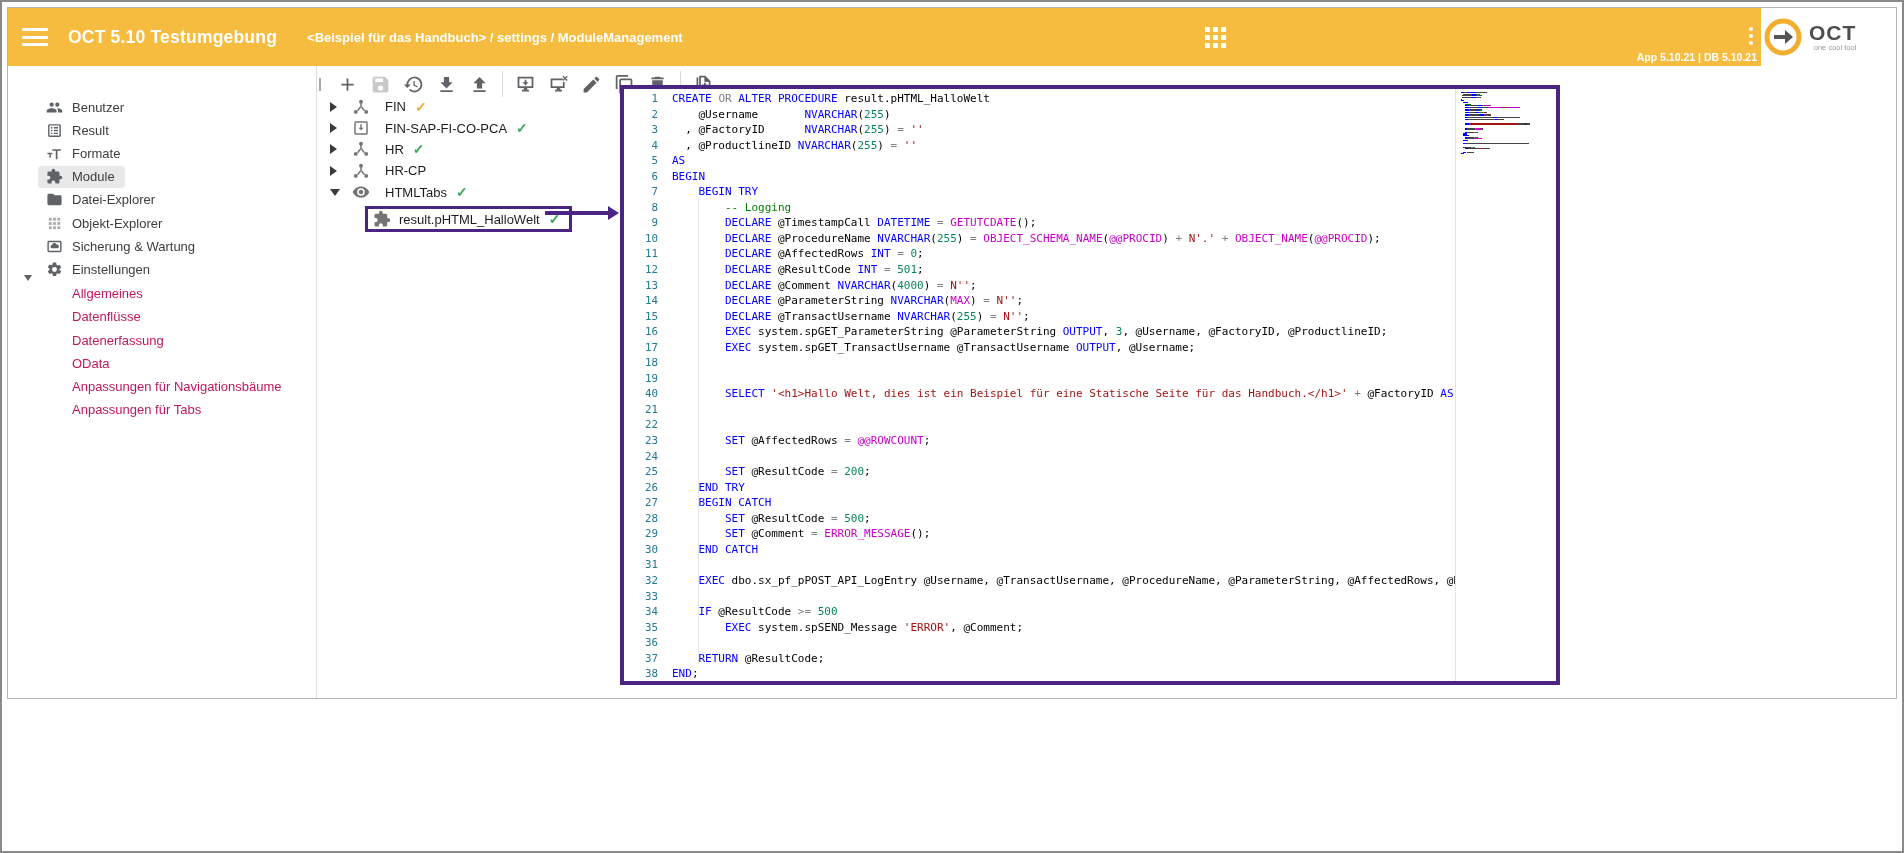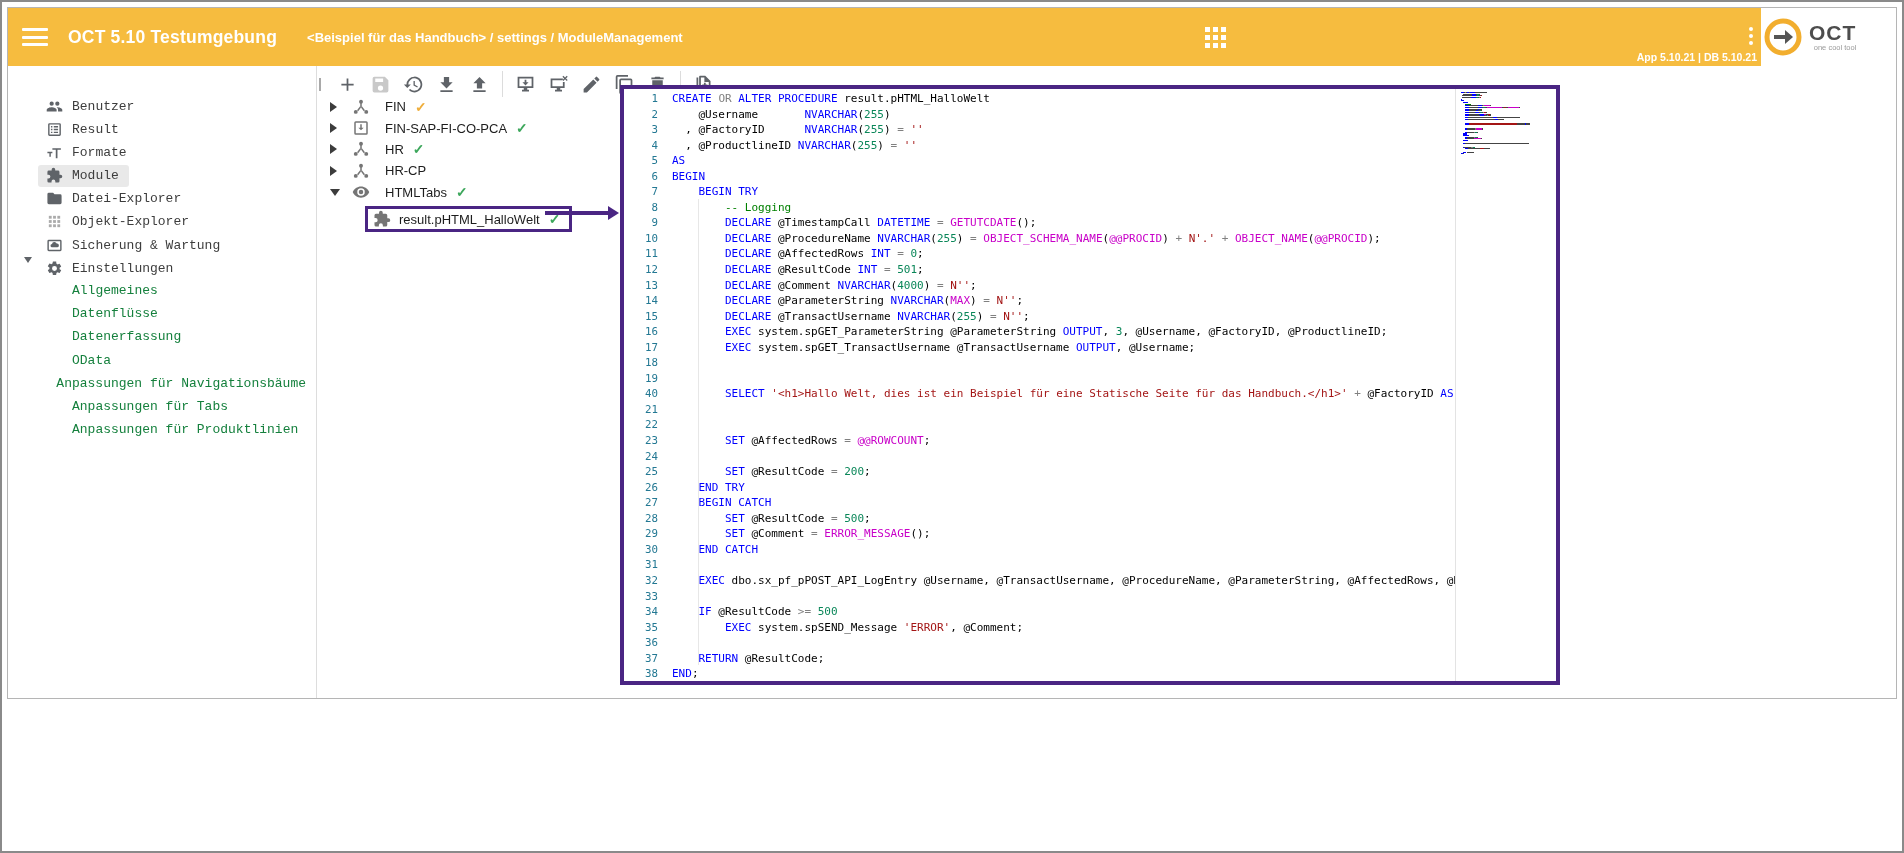--- a/index.html
+++ b/index.html
@@ -29,29 +29,29 @@
   .toolbar { position:absolute; left:302px; top:58px; height:36px; display:flex; align-items:center; }
   .tbtn { width:33px; height:28px; display:flex; align-items:center; justify-content:center; cursor:pointer; border-radius:3px; }
   .tbtn svg { width:21px; height:21px; fill:#5f6368; }
   .tbtn.disabled svg { fill:#c9c9c9; }
   .tsep { width:1px; height:26px; background:#dcdcdc; margin:0 6px; }
   .drag { display:flex; gap:3px; margin:0 10px 0 4px; }
   .drag i { width:2px; height:13px; background:#a9a9a9; display:block; }
 
   
   .sidebar { position:absolute; left:0; top:58px; width:309px; height:633px; border-right:1px solid #ddd; padding-top:29px; background:#fff; }
-  .srow { height:23.2px; display:flex; align-items:flex-start; padding-left:10px; cursor:pointer;font-family:Liberation Mono, monospace; }
+  .srow { height:23.2px; display:flex; align-items:flex-end; padding-left:10px; cursor:pointer; }
   .arrowslot { width:20px; display:flex; justify-content:center; }
   .tri-down { width:0; height:0; border-left:4.5px solid transparent; border-right:4.5px solid transparent; border-top:6px solid #5f6368; }
   .pill { display:flex; align-items:center; padding:2.5px 10px 2.5px 8px; border-radius:3px; }
   .pill.sel { background:#e9e9e9; }
   .iconslot { width:26px; display:flex; align-items:center; }
   .iconslot svg { width:17px; height:17px; fill:#5f6368; }
   .slabel { font-size:13px; color:#3d3d3d; white-space:nowrap; }
-  .srow.childrow .slabel { color:#15803d; }
+  .srow.childrow .slabel { color:#be185d; }
 
   
   .tree { position:absolute; left:309px; top:88px; width:303px; }
   .trow { height:21.4px; display:flex; align-items:center; padding-left:13px; cursor:pointer; }
   .chevslot { width:22px; display:flex; justify-content:flex-start; }
   .chev-r { width:0; height:0; border-top:5px solid transparent; border-bottom:5px solid transparent; border-left:7px solid #3c3c3c; }
   .chev-d { width:0; height:0; border-left:5px solid transparent; border-right:5px solid transparent; border-top:7px solid #3c3c3c; }
   .ticon { width:33px; display:flex; align-items:center; }
   .ticon svg { width:18px; height:18px; fill:#757575; }
   .tlabel { font-size:13px; color:#1d1d1d; white-space:nowrap; }
@@ -317,27 +317,20 @@
           <div class="pill">
             <div class="iconslot"></div>
             <div class="slabel">Anpassungen für Navigationsbäume</div>
           </div>
         </div>
         <div class="srow childrow">
           <div class="arrowslot"></div>
           <div class="pill">
             <div class="iconslot"></div>
             <div class="slabel">Anpassungen für Tabs</div>
-          </div>
-        </div>
-        <div class="srow childrow">
-          <div class="arrowslot"></div>
-          <div class="pill">
-            <div class="iconslot"></div>
-            <div class="slabel">Anpassungen für Produktlinien</div>
           </div>
         </div>
       </div>
 
     <div class="tree" id="tree">
         <div class="trow">
           <div class="chevslot">
             <i class="chev-r"></i>
           </div>
           <div class="ticon">

